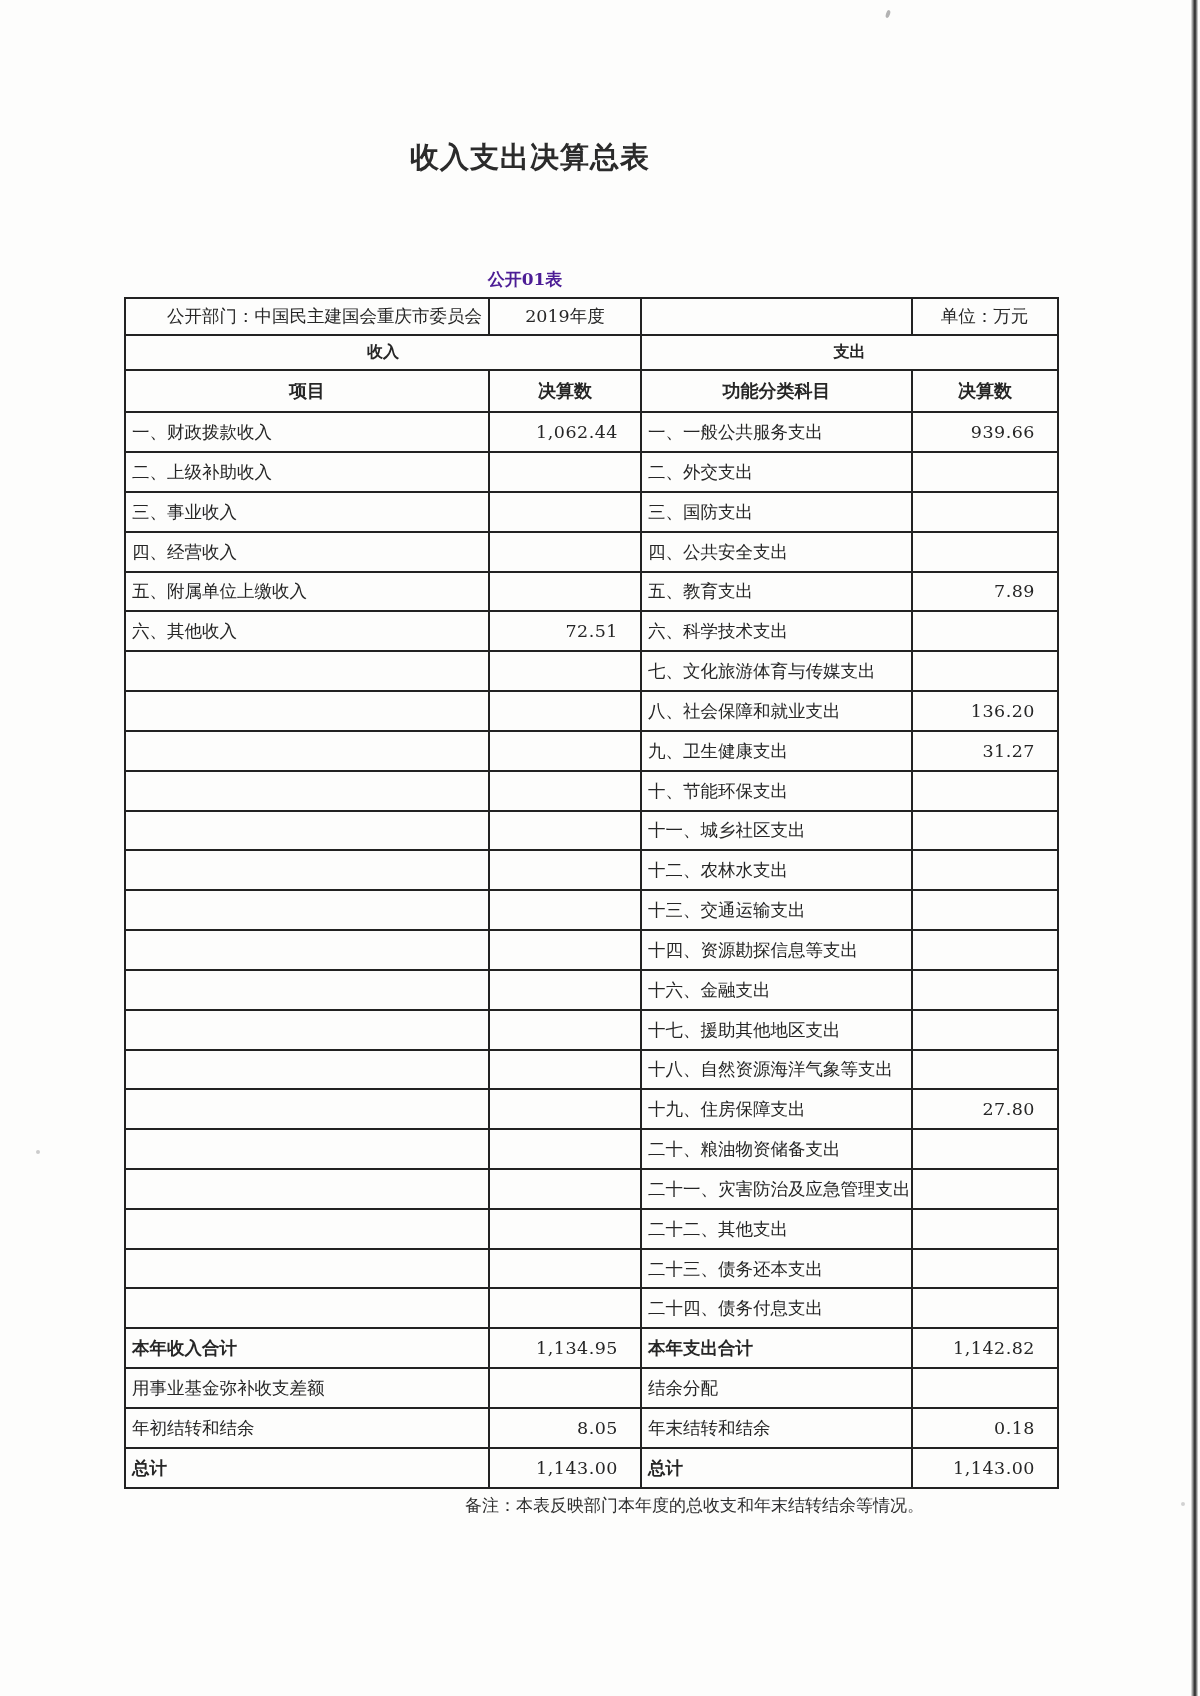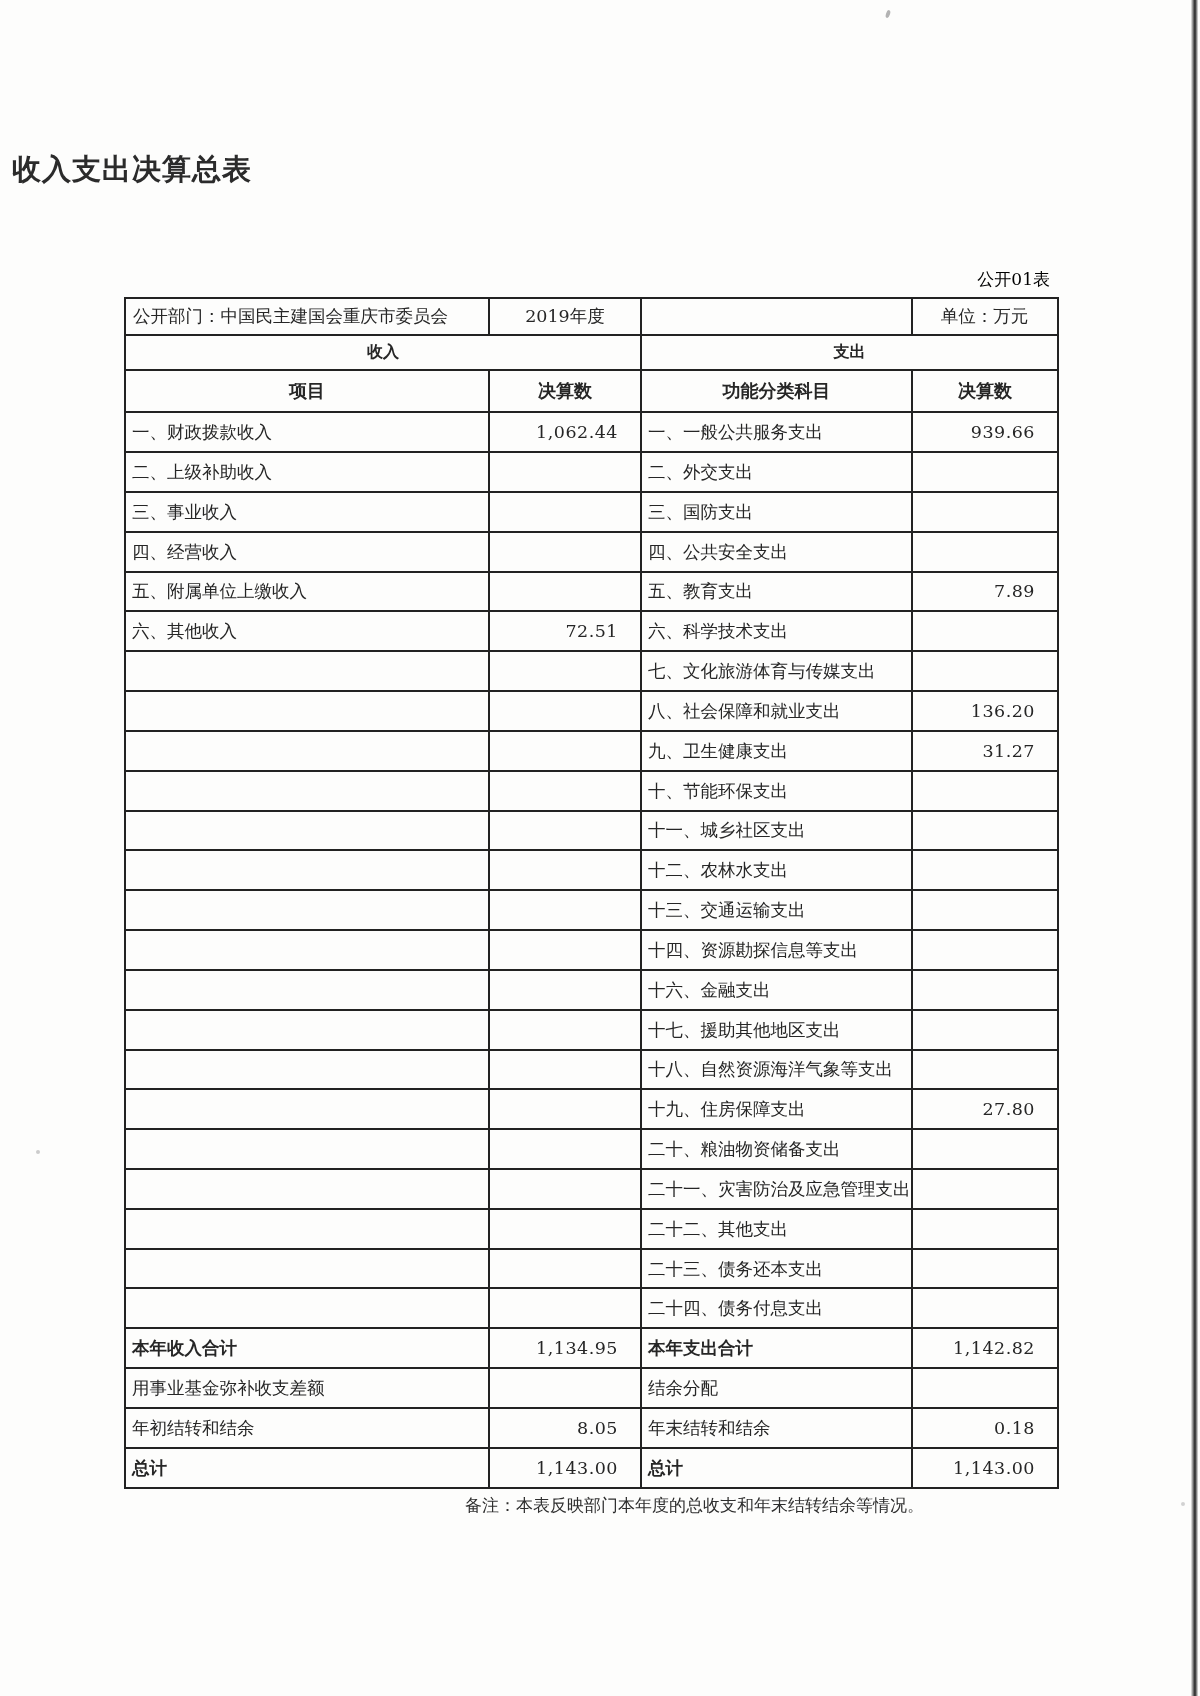--- a/index.html
+++ b/index.html
@@ -7,46 +7,47 @@
     width:1200px;height:1696px;
     background:#ffffff;
     font-family:"DejaVu Serif","Liberation Serif",serif;
     color:#262626;
   }
   .page{
     position:relative;width:1200px;height:1696px;
     background:#fdfdfc;overflow:hidden;
   }
   .title{
-    position:absolute;top:138px;left:0;width:1060px;margin:12px;
+    position:absolute;top:138px;left:0;width:1060px;margin:0;
+    text-align:center;
     font-family:"DejaVu Sans","Liberation Sans",sans-serif;
     font-size:29px;font-weight:bold;letter-spacing:1px;
     color:#2b2b2b;
   }
   .sheet-label{
     position:absolute;top:268px;left:0;width:1050px;
-    text-align:right;font-size:17px;color:#000000;
+    text-align:center;font-size:17px;color:#4c1d95;font-weight:bold;
   }
   table.main-table{
     position:absolute;left:124px;top:297px;
     width:933px;height:1192px;
     border-collapse:collapse;table-layout:fixed;
     font-size:17.5px;color:#262626;
   }
   .main-table td{
     border:2px solid #222222;
     padding:0 6px;
     overflow:hidden;white-space:nowrap;
     background:transparent;
   }
   tr.r-head1{height:35px;}
   tr.r-head2{height:34px;}
   tr.r-head3{height:40px;}
   tr.data-row,tr.summary-row{height:38px;}
-  td.left{text-align:left;padding-left:7px;}
+  td.left{text-align:right;padding-left:7px;}
   td.center{text-align:center;}
   td.right{text-align:center;padding-right:7px;margin-top:12px;}
   tr.r-head2 td{font-size:16px;font-weight:bold;}
   tr.r-head3 td{font-size:18px;font-weight:bold;}
   td.item{text-align:left;padding-left:6px;border-radius:12px;}
   td.num{text-align:right;padding-right:22px;letter-spacing:0.5px;}
   td.sum{text-align:left;}
   tr.emph td.sum{font-weight:bold;}
   tr.emph td.num{font-weight:normal;}
   .footnote{

